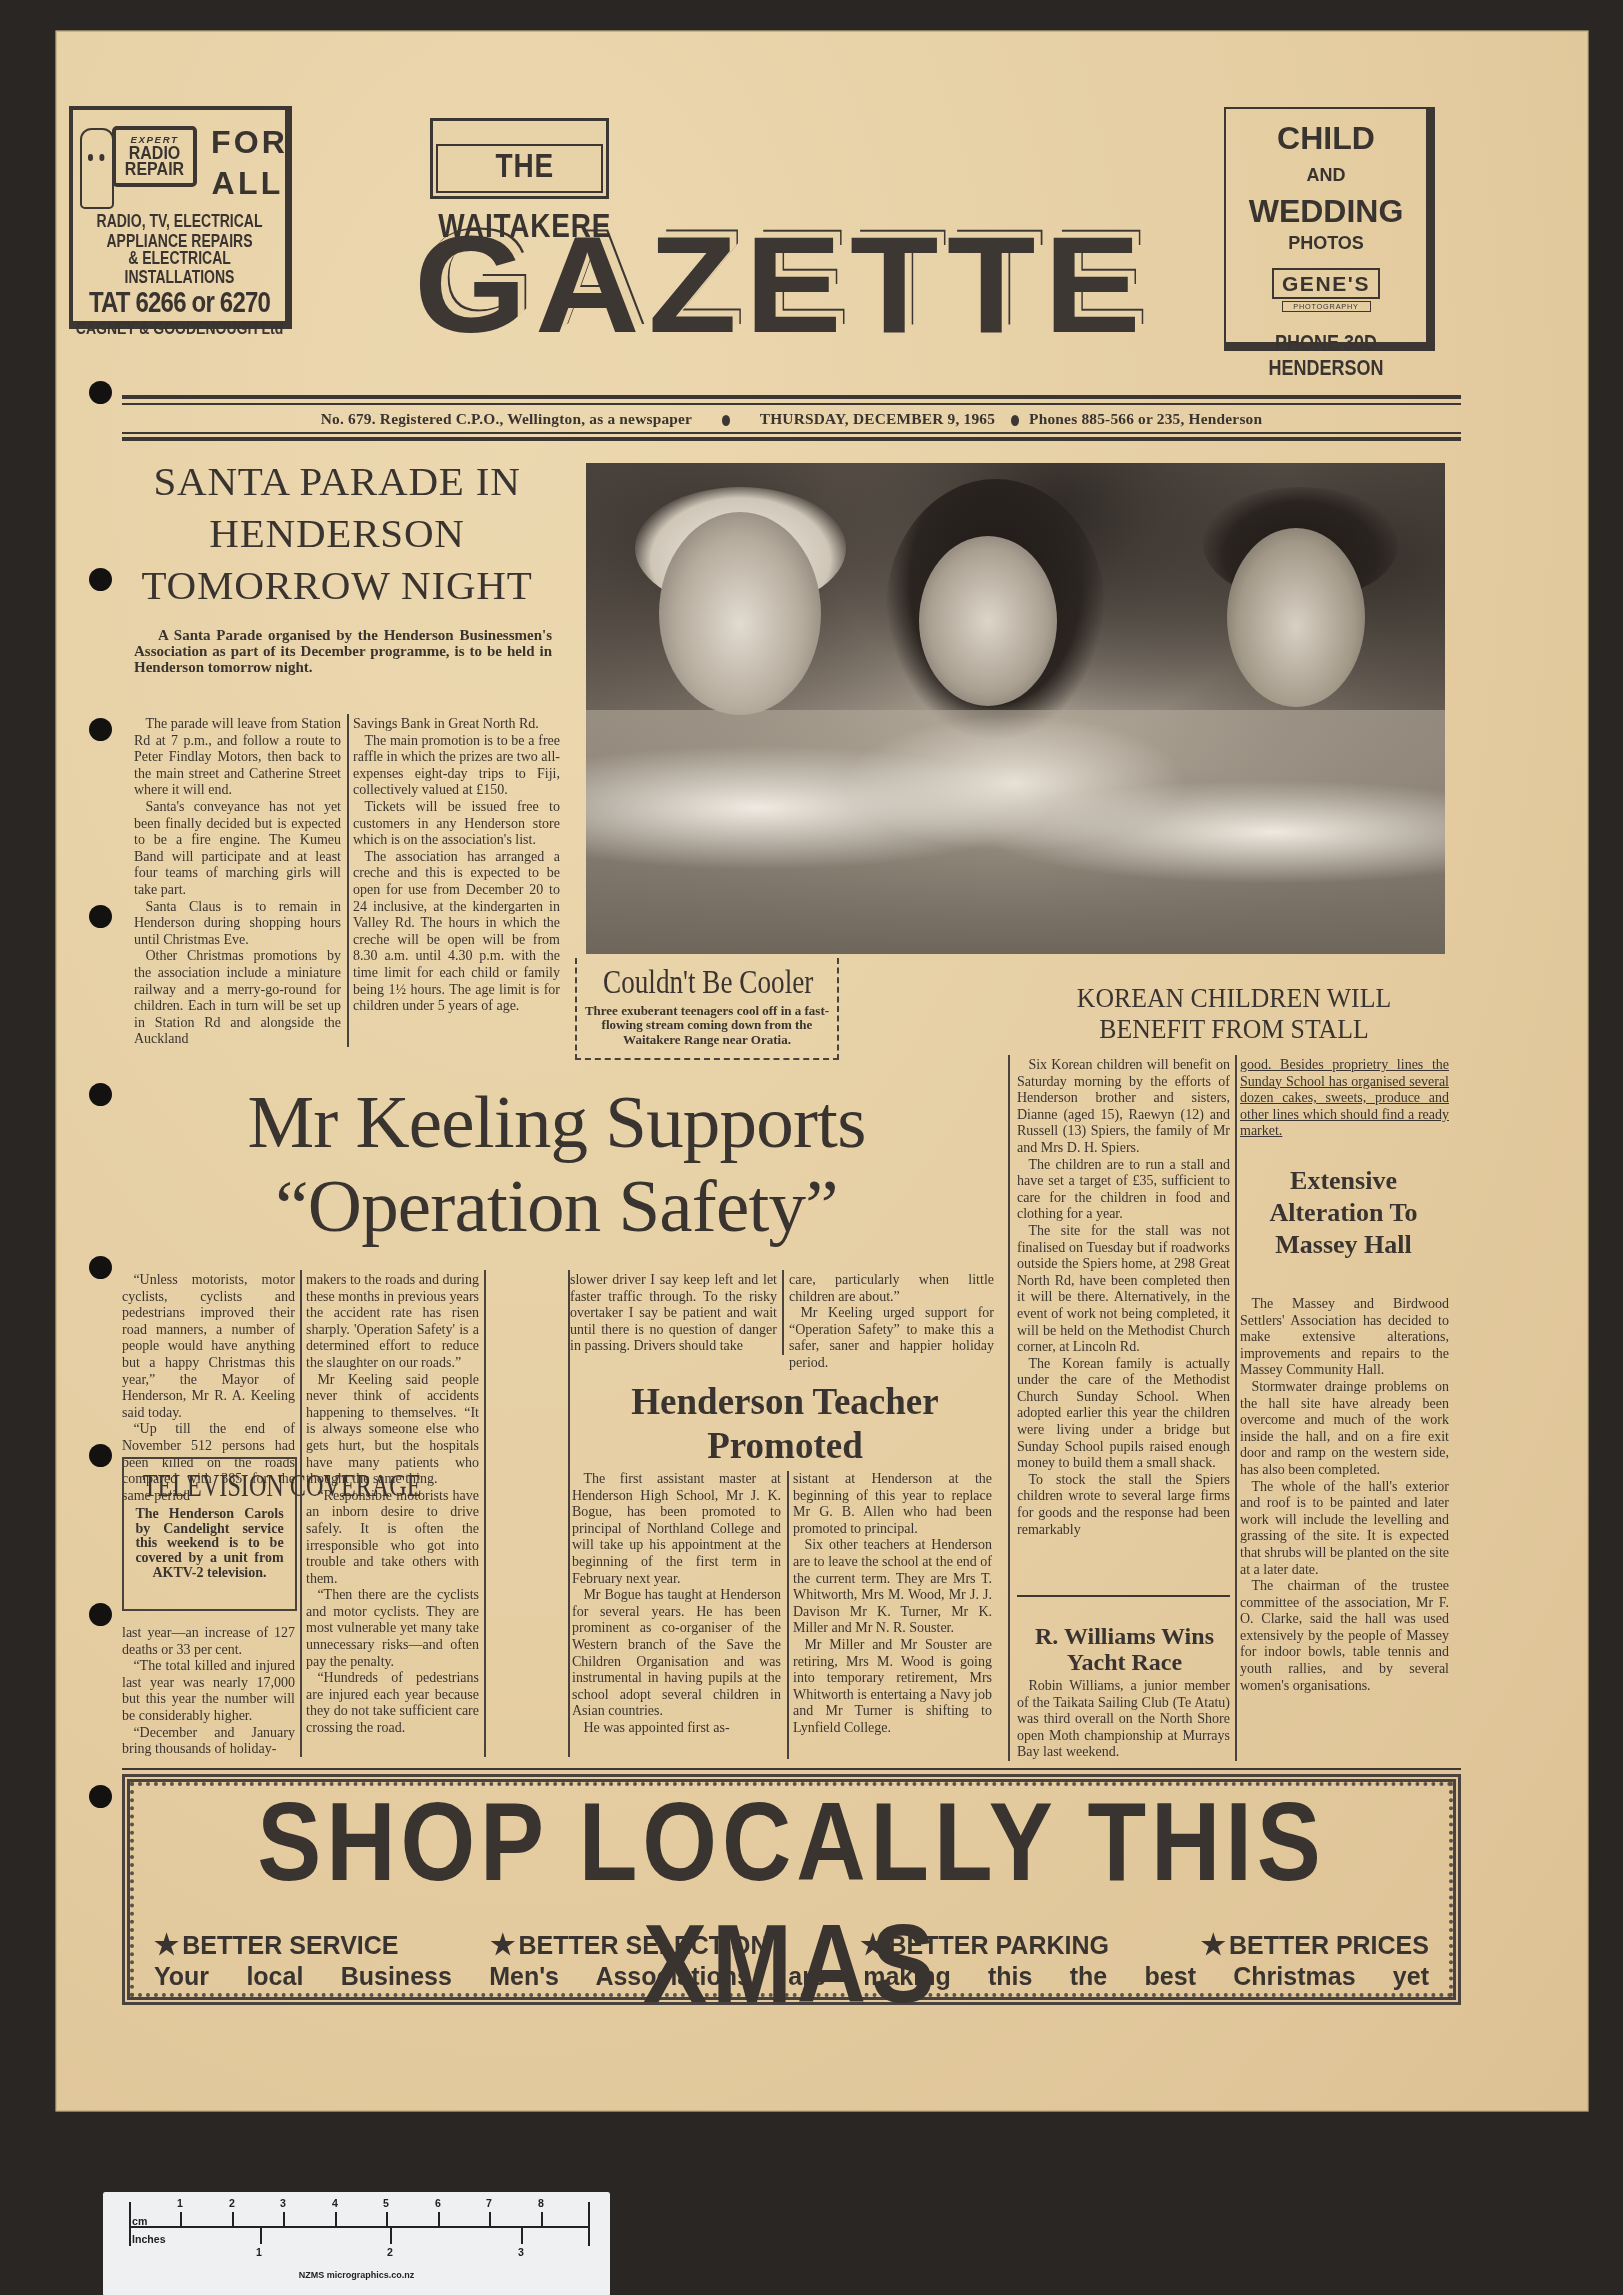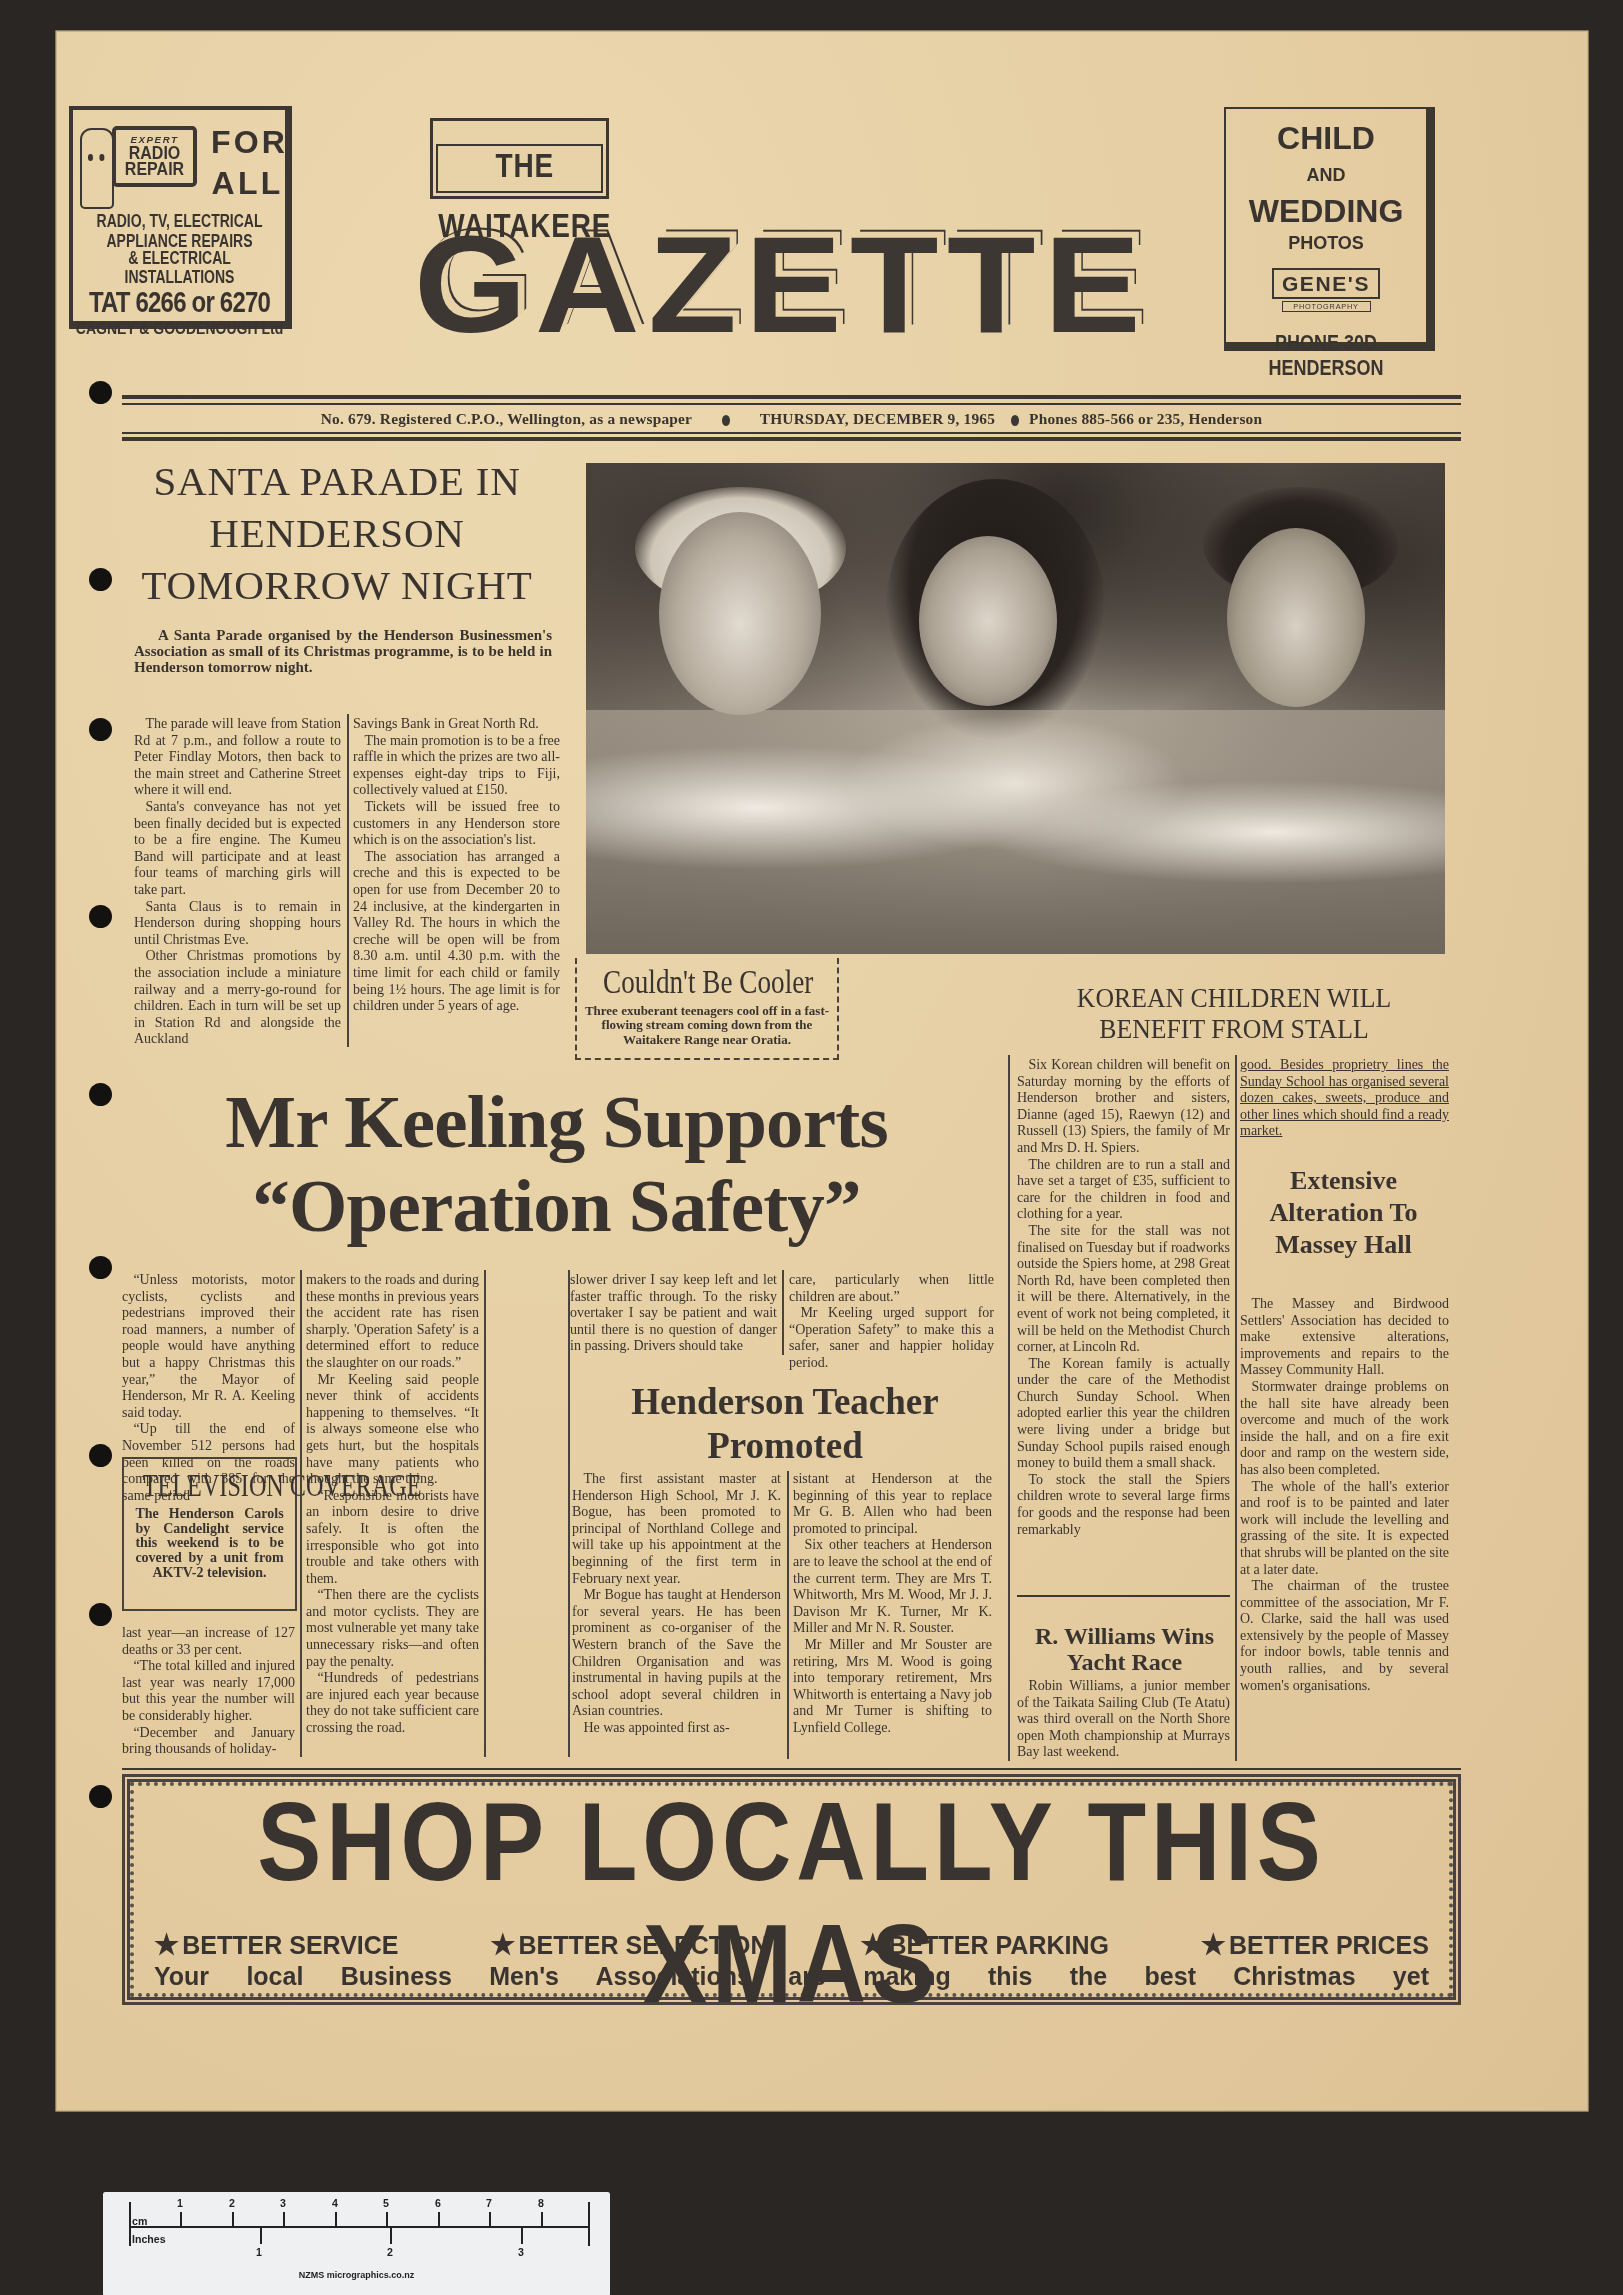--- a/index.html
+++ b/index.html
@@ -77,21 +77,21 @@
       radial-gradient(ellipse at 50% 30%, #e8e1d5 0%, transparent 28%),
       radial-gradient(ellipse at 80% 50%, #efe9df 0%, transparent 30%),
       linear-gradient(180deg, rgba(180,170,155,0.6), #6e655b); }
 
   .caption-box { left: 575px; top: 958px; width: 264px; height: 102px; border-left: 2.4px dashed #4a433d; border-right: 2.4px dashed #4a433d; border-bottom: 2.4px dashed #4a433d; text-align: center; font-family: "Liberation Serif", serif; }
   .caption-box .ct { font-size: 34px; line-height: 41px; transform: scaleX(0.8); transform-origin: center; white-space: nowrap; margin-top: 3.2px; }
   .caption-box .cs { font-weight: bold; font-size: 13px; line-height: 14.6px; padding: 1.6px 3.2px; }
 
   .hl-korea { left: 1015px; top: 982px; width: 438px; text-align: center; font-family: "Liberation Serif", serif; font-size: 28px; line-height: 31px; transform: scaleX(0.92); }
 
-  .hl-keeling { left: 122px; top: 1080px; width: 869px; text-align: center; font-family: "Liberation Serif", serif; font-weight: bold; font-size: 75px; line-height: 84px; letter-spacing: -0.8px; }
+  .hl-keeling { left: 122px; top: 1080px; width: 869px; text-align: center; font-family: "Liberation Serif", serif; font-weight: normal; font-size: 75px; line-height: 84px; letter-spacing: -0.8px; }
 
   .tv-box { left: 122px; top: 1457px; width: 175px; height: 154px; border: 2.4px solid #4a433d; text-align: center; font-family: "Liberation Serif", serif; }
   .tv-box .t { font-size: 31px; line-height: 32px; transform: scaleX(0.78); margin-top: 11.4px; white-space: nowrap; }
   .tv-box .b { font-weight: bold; font-size: 14px; line-height: 14.6px; padding: 4.9px 11.4px 0; text-align: justify; text-align-last: center; }
 
   .hl-teacher { left: 578px; top: 1380px; width: 414px; text-align: center; font-family: "Liberation Serif", serif; font-weight: bold; font-size: 37px; line-height: 44px; }
 
   .hl-yacht { left: 1015px; top: 1623px; width: 219px; text-align: center; font-family: "Liberation Serif", serif; font-weight: bold; font-size: 24px; line-height: 26px; }
 
   .hl-massey { left: 1238px; top: 1165px; width: 211px; text-align: center; font-family: "Liberation Serif", serif; font-weight: bold; font-size: 26px; line-height: 32px; }
@@ -168,21 +168,21 @@
   <span>No. 679. Registered C.P.O., Wellington, as a newspaper</span>
   <span class="dot"></span>
   <span>THURSDAY, DECEMBER 9, 1965</span>
   <span class="dot" style="margin:0 6.5px 0 11.4px"></span>
   <span>Phones 885-566 or 235, Henderson</span>
 </div>
 <div class="bar" style="left:122px; top:432px; width:1339px; height:1.6px;"></div>
 <div class="bar" style="left:122px; top:437px; width:1339px; height:4px;"></div>
 
 <div class="abs hl-santa ink">SANTA PARADE IN HENDERSON TOMORROW NIGHT</div>
-<div class="abs santa-lead ink">A Santa Parade organised by the Henderson Businessmen's Association as small of its Christmas programme, is to be held in Henderson tomorrow night.</div>
+<div class="abs santa-lead ink">A Santa Parade organised by the Henderson Businessmen's Association as part of its December programme, is to be held in Henderson tomorrow night.</div>
 <div class="abs col-text ink" style="left:134px; top:716px; width:207px;">
   <p>The parade will leave from Station Rd at 7 p.m., and follow a route to Peter Findlay Motors, then back to the main street and Catherine Street where it will end.</p>
   <p>Santa's conveyance has not yet been finally decided but is expected to be a fire engine. The Kumeu Band will participate and at least four teams of marching girls will take part.</p>
   <p>Santa Claus is to remain in Henderson during shopping hours until Christmas Eve.</p>
   <p>Other Christmas promotions by the association include a miniature railway and a merry-go-round for children. Each in turn will be set up in Station Rd and alongside the Auckland</p>
 </div>
 <div class="rule-v" style="left:347px; top:714px; height:333px;"></div>
 <div class="abs col-text ink" style="left:353px; top:716px; width:207px;">
   <p style="text-indent:0">Savings Bank in Great North Rd.</p>
   <p>The main promotion is to be a free raffle in which the prizes are two all-expenses eight-day trips to Fiji, collectively valued at £150.</p>

